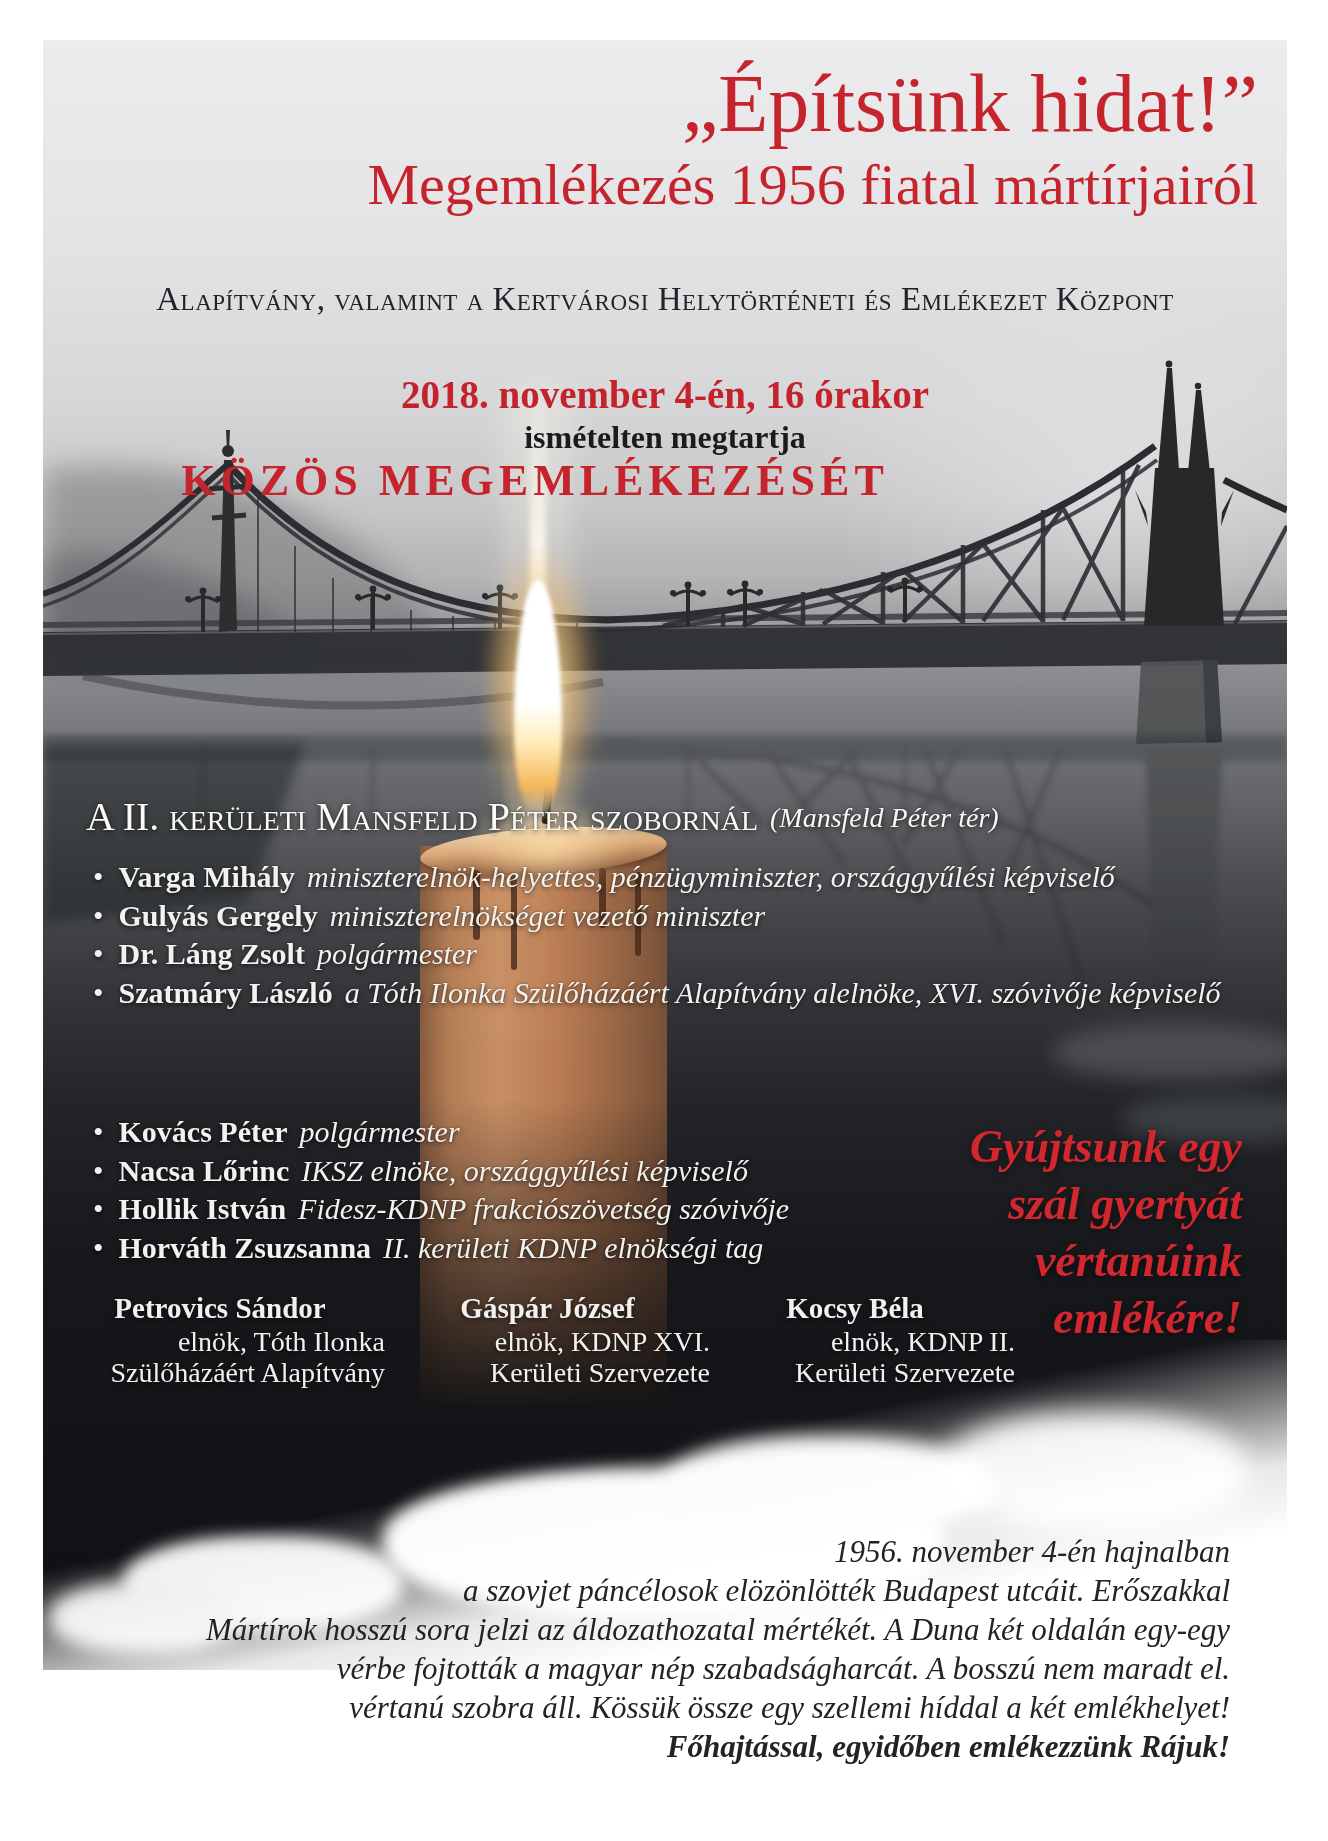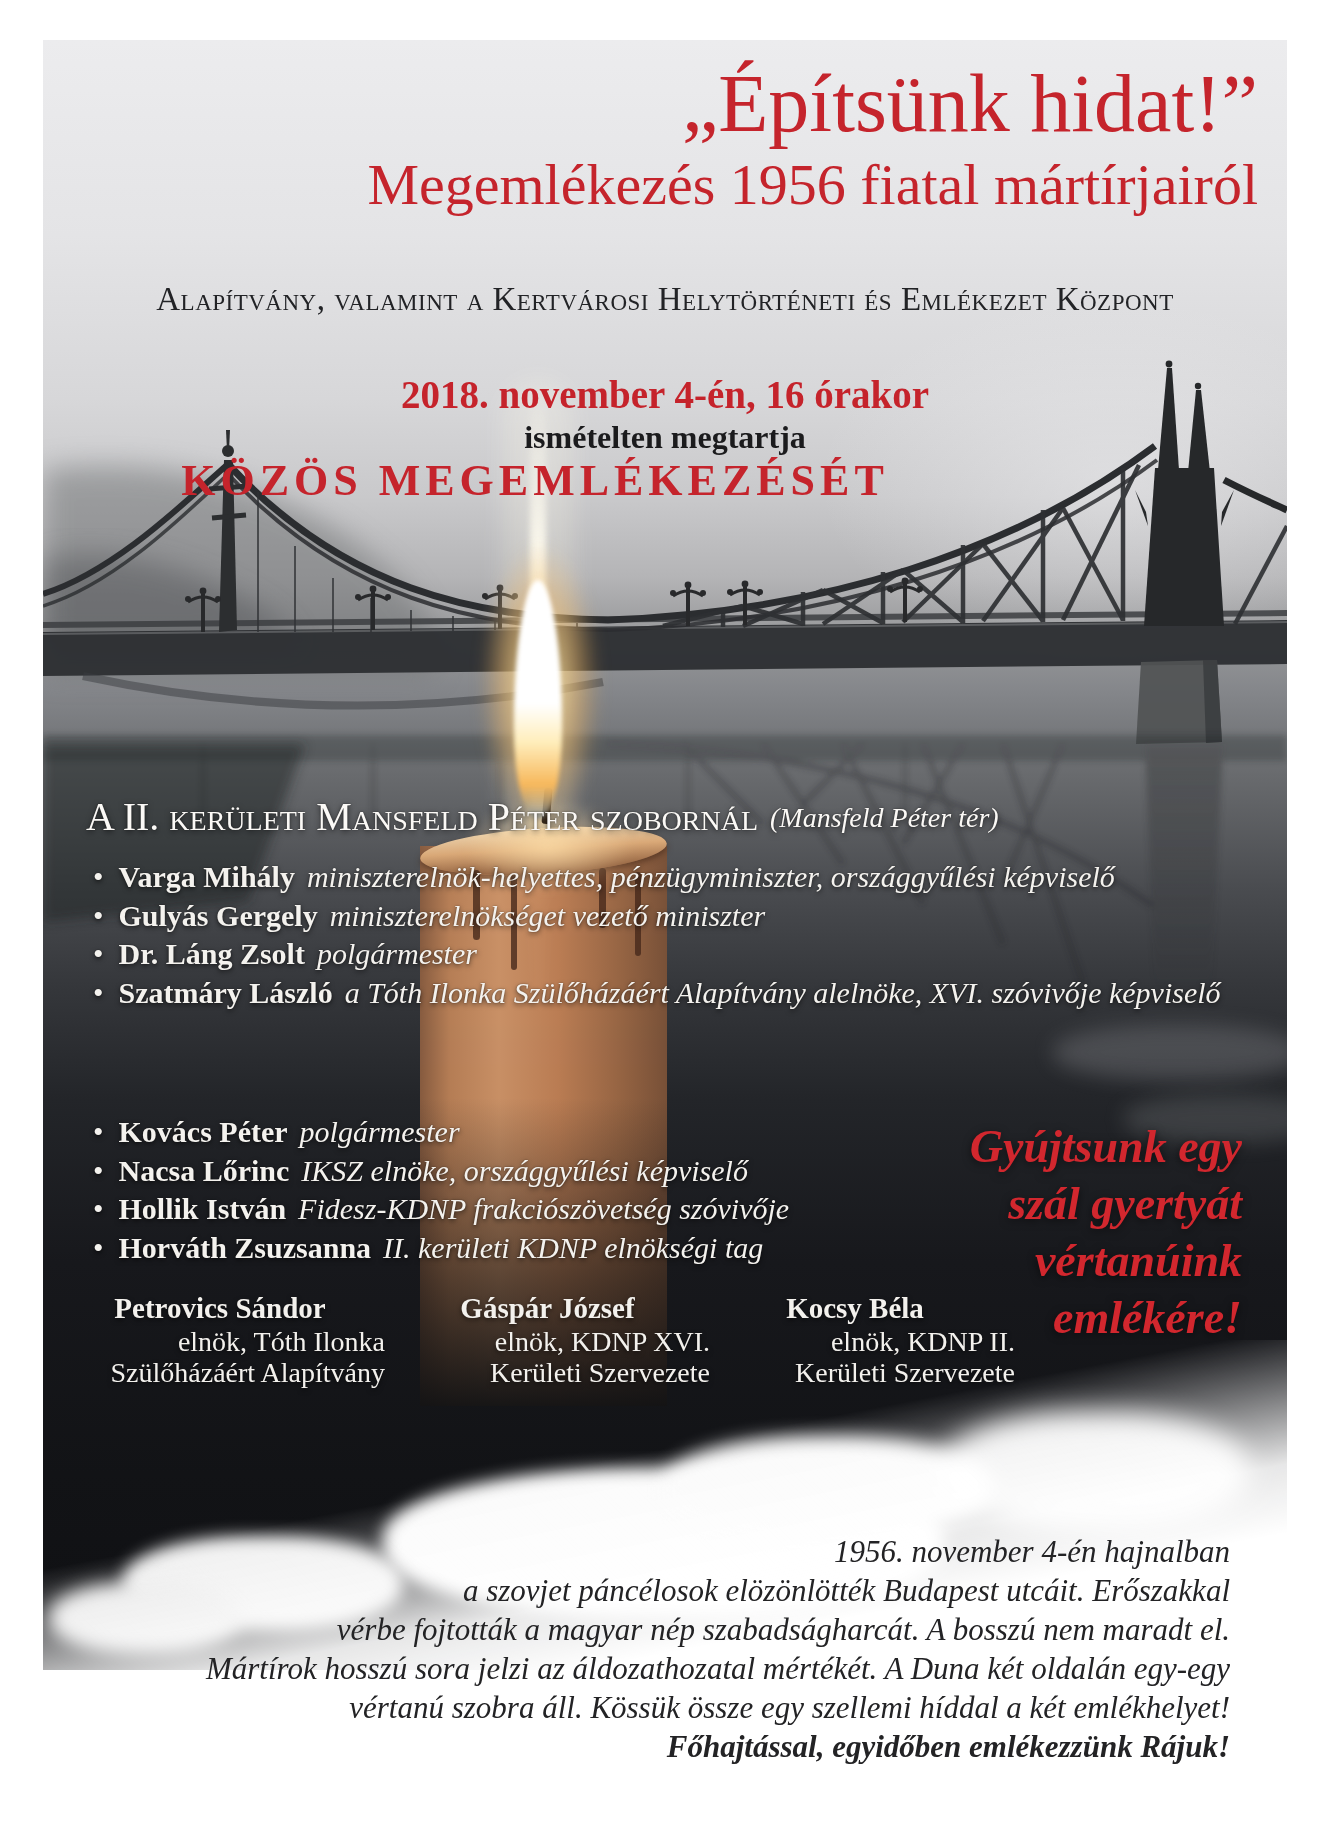--- a/index.html
+++ b/index.html
@@ -307,19 +307,19 @@
   </div>
   <div class="txt sig-col" id="sig-col-3">
     <div class="sig-name">Kocsy Béla</div>
     <div class="sig-role">elnök, KDNP II.</div>
     <div class="sig-role">Kerületi Szervezete</div>
   </div>
 
   <div class="txt" id="closing">
     <div>1956. november 4-én hajnalban</div>
     <div>a szovjet páncélosok elözönlötték Budapest utcáit. Erőszakkal</div>
+    <div>Mártírok hosszú sora jelzi az áldozathozatal mértékét. A Duna két oldalán egy-egy</div>
     <div>vérbe fojtották a magyar nép szabadságharcát. A bosszú nem maradt el.</div>
-    <div>Mártírok hosszú sora jelzi az áldozathozatal mértékét. A Duna két oldalán egy-egy</div>
     <div>vértanú szobra áll. Kössük össze egy szellemi híddal a két emlékhelyet!</div>
     <div class="final">Főhajtással, egyidőben emlékezzünk Rájuk!</div>
   </div>
 
 </div>
 
 </body></html>

